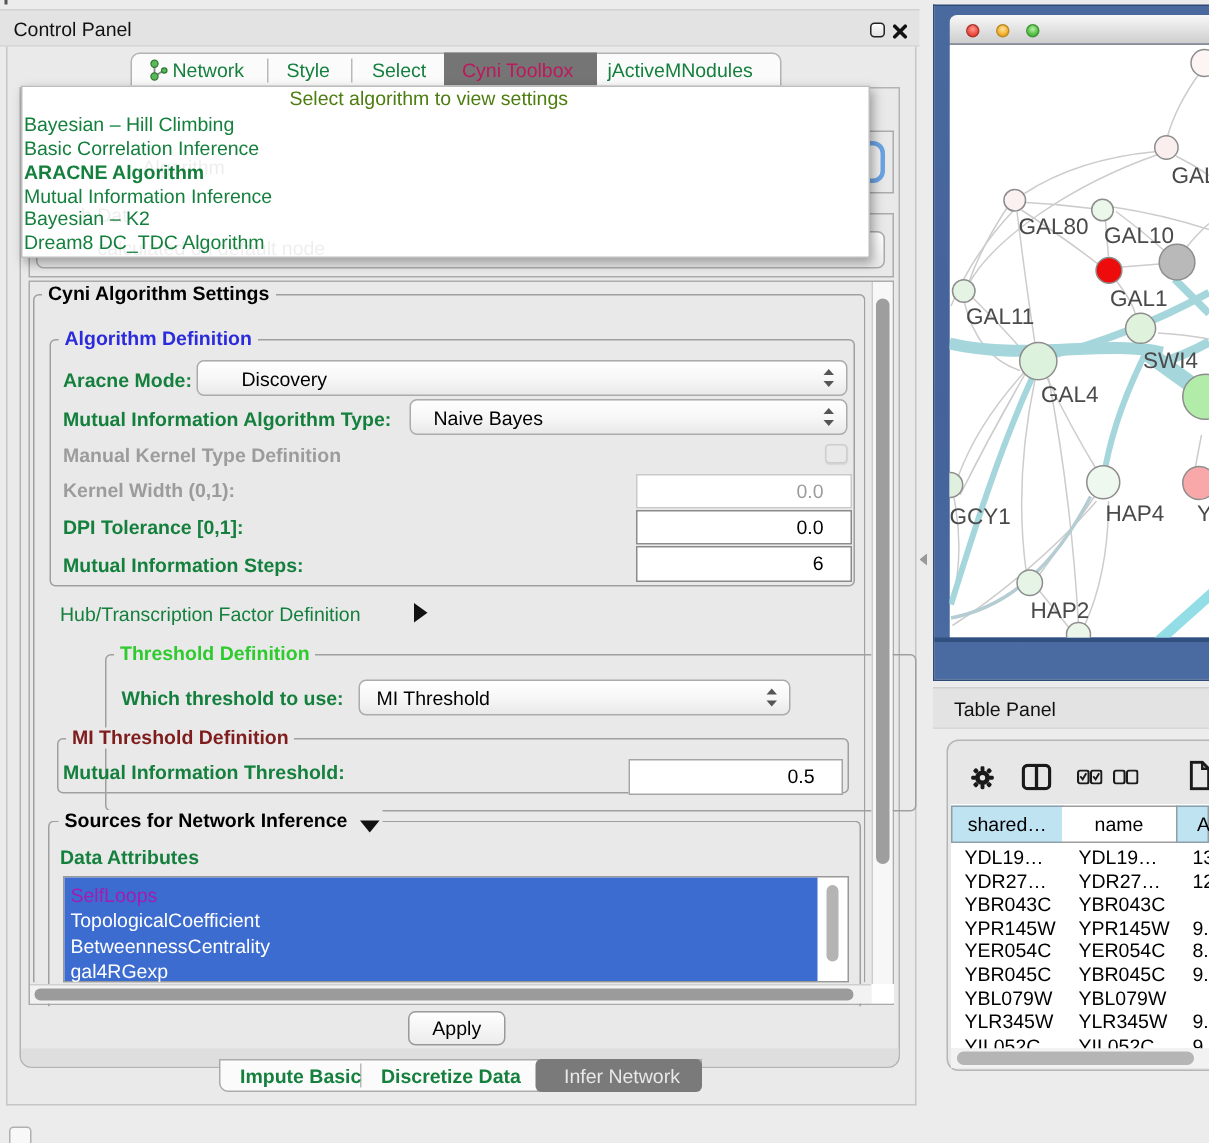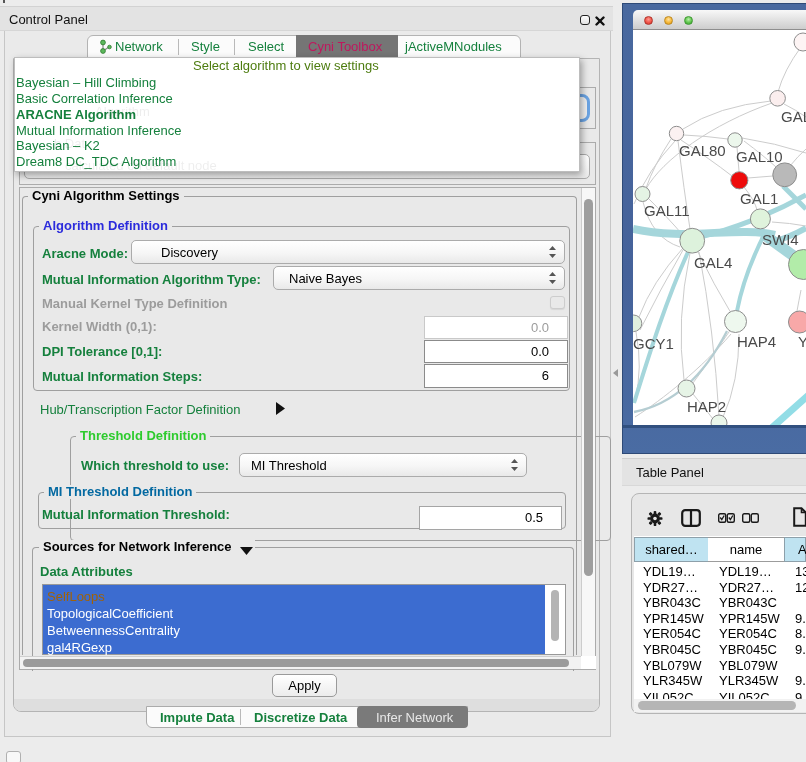--- a/index.html
+++ b/index.html
@@ -107,54 +107,54 @@
 <div class="lbl bold" style="left:81px;top:458px;">Which threshold to use:</div>
 <div class="combo" style="left:239px;top:453px;width:288px;height:24px;">
     <span style="position:absolute;left:11px;top:4px;">MI Threshold</span>
  <svg class="ar" viewBox="0 0 9 14">
       <path d="M4.5 1 L8 5 L1 5 Z" fill="#555"></path>
       <path d="M4.5 13 L8 9 L1 9 Z" fill="#555"></path>
     </svg>
   </div>
 
 <div class="box" style="left:38px;top:492px;width:528px;height:37px;">
-  <span class="ttl" style="color:#0369a1;">MI Threshold Definition</span>
+  <span class="ttl" style="color:#7f1d1d;">MI Threshold Definition</span>
 </div>
 <div class="lbl bold" style="left:42px;top:507px;">Mutual Information Threshold:</div>
 <div class="field" style="left:419px;top:506px;width:143px;height:24px;border:1px solid #a5a5a5;">0.5</div>
 
 <div class="box" style="left:32px;top:547px;width:542px;height:124px;border-bottom:none;border-radius:4px 4px 0 0;">
   <span class="ttl" style="left:6px;">Sources for Network Inference <span style="display:inline-block;width:16px;"></span></span>
 </div>
 <svg class="abs" style="left:239px;top:546px;z-index:3;" width="15" height="10" viewBox="0 0 15 10">
     <path d="M1 1 L14 1 L7.5 9 Z" fill="#111"></path>
   </svg>
 <div class="lbl bold" style="left:40px;top:564px;">Data Attributes</div>
 
 <div class="abs" style="left:42px;top:584px;width:524px;height:71px;background:#fff;border:1px solid #999;"></div>
 <div class="abs" style="left:43px;top:585px;width:502px;height:69px;background:#3c6cd0;"></div>
-<div class="lbl" style="left:47px;top:589px;color:#a16207;">SelfLoops</div>
+<div class="lbl" style="left:47px;top:589px;color:#a21caf;">SelfLoops</div>
 <div class="lbl" style="left:47px;top:606px;color:#fff;">TopologicalCoefficient</div>
 <div class="lbl" style="left:47px;top:623px;color:#fff;">BetweennessCentrality</div>
 <div class="lbl" style="left:47px;top:640px;color:#fff;">gal4RGexp</div>
 <div class="abs" style="left:551px;top:590px;width:8px;height:51px;background:#b4b4b4;border-radius:4px;"></div>
 
 <div class="abs" style="left:20px;top:656px;width:561px;height:13px;background:#f2f2f2;border-top:1px solid #cfcfcf;"></div>
 <div class="abs" style="left:581px;top:656px;width:15px;height:13px;background:#ffffff;"></div>
 <div class="abs" style="left:23px;top:659px;width:546px;height:8px;background:#9b9b9b;border-radius:4px;"></div>
 
 <div class="abs" style="left:581px;top:188px;width:14px;height:468px;background:#f7f7f7;border-left:1px solid #cccccc;"></div>
 <div class="abs" style="left:584px;top:199px;width:9px;height:377px;background:#9e9e9e;border-radius:5px;"></div>
 
 <div class="abs" style="left:272px;top:674px;width:65px;height:23px;background:linear-gradient(#ffffff,#ececec);border:1px solid #9a9a9a;border-radius:5px;text-align:center;font-size:13px;line-height:21px;">Apply</div>
 
 <div class="abs" style="left:146px;top:706px;width:322px;height:22px;background:#fbfbfb;border:1px solid #ababab;border-radius:0 0 6px 6px;"></div>
 <div class="abs" style="left:240px;top:709px;width:1px;height:16px;background:#b9b9b9;"></div>
 <div class="abs" style="left:357px;top:706px;width:111px;height:22px;background:#7a7a7a;border-radius:4px;"></div>
-<div class="lbl bold" style="left:160px;top:710px;font-weight:bold;">Impute Data</div>
+<div class="lbl bold" style="left:160px;top:710px;font-weight:bold;">Impute Basic</div>
 <div class="lbl bold" style="left:254px;top:710px;font-weight:bold;">Discretize Data</div>
 <div class="lbl" style="left:376px;top:710px;color:#e8e8e8;">Infer Network</div>
 
 <div class="abs" style="left:14px;top:57px;width:566px;height:115px;background:#fff;border:1px solid #bdbdbd;box-shadow:2px 3px 7px rgba(0,0,0,0.35);z-index:50;"></div>
 <div class="lbl" style="left:193px;top:58px;color:#4d7c0f;z-index:51;">Select algorithm to view settings</div>
 <div class="lbl" style="left:16px;top:75px;z-index:51;">Bayesian – Hill Climbing</div>
 <div class="lbl" style="left:16px;top:91px;z-index:51;">Basic Correlation Inference</div>
 <div class="lbl bold" style="left:16px;top:107px;z-index:51;">ARACNE Algorithm</div>
 <div class="lbl" style="left:16px;top:123px;z-index:51;">Mutual Information Inference</div>
 <div class="lbl" style="left:16px;top:138px;z-index:51;">Bayesian – K2</div>

